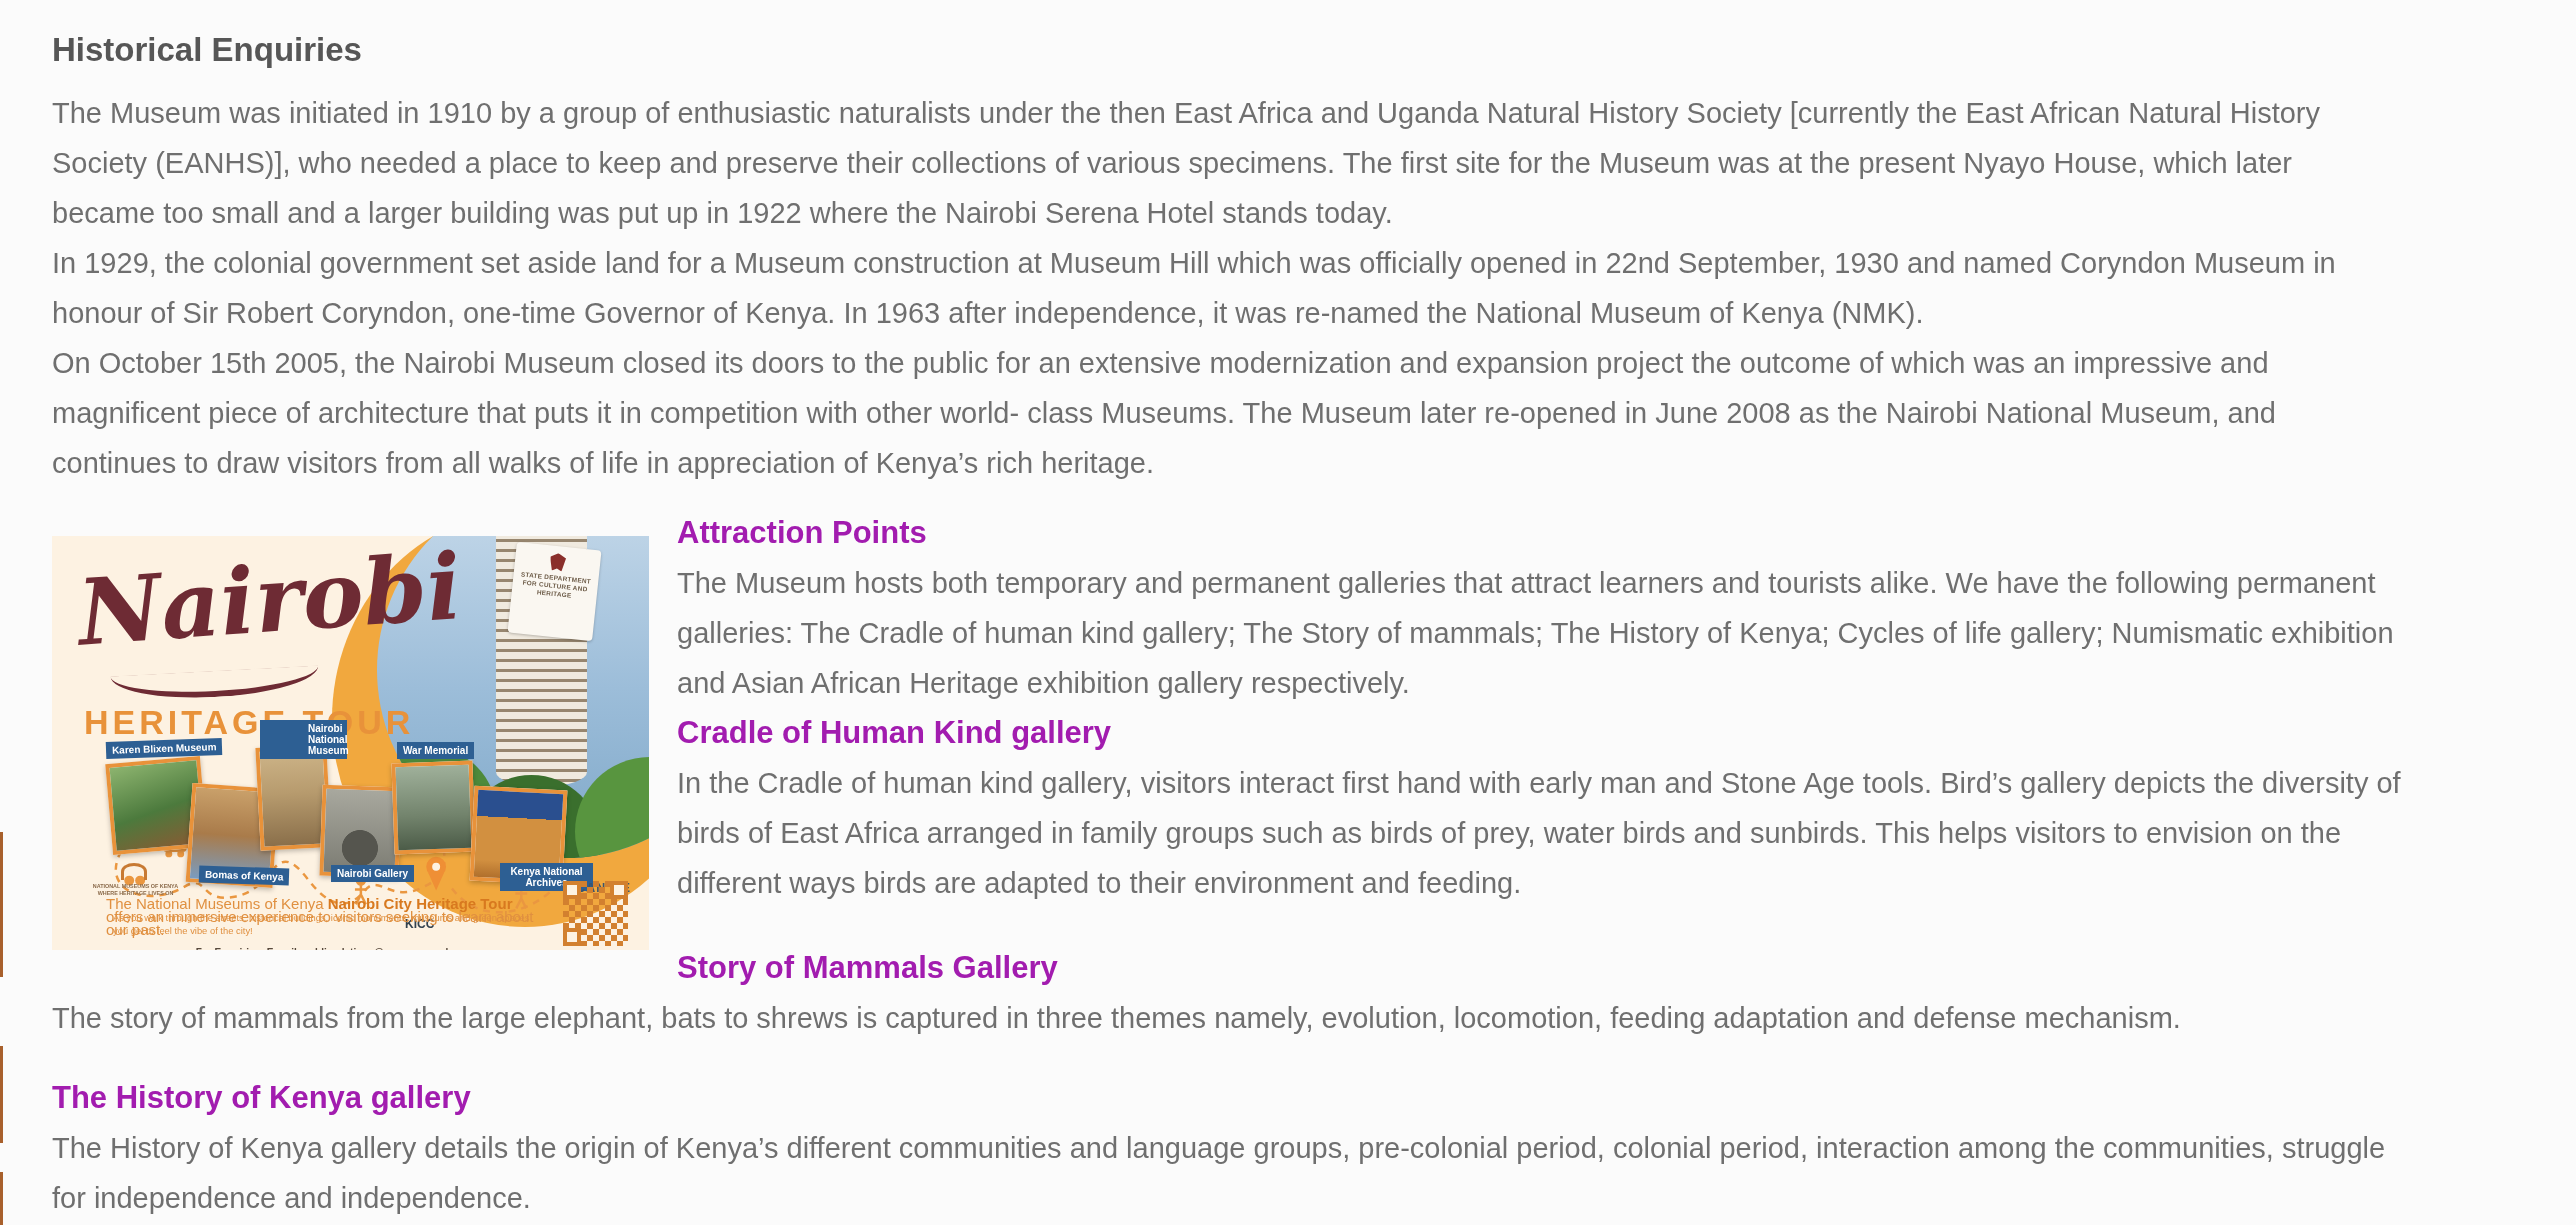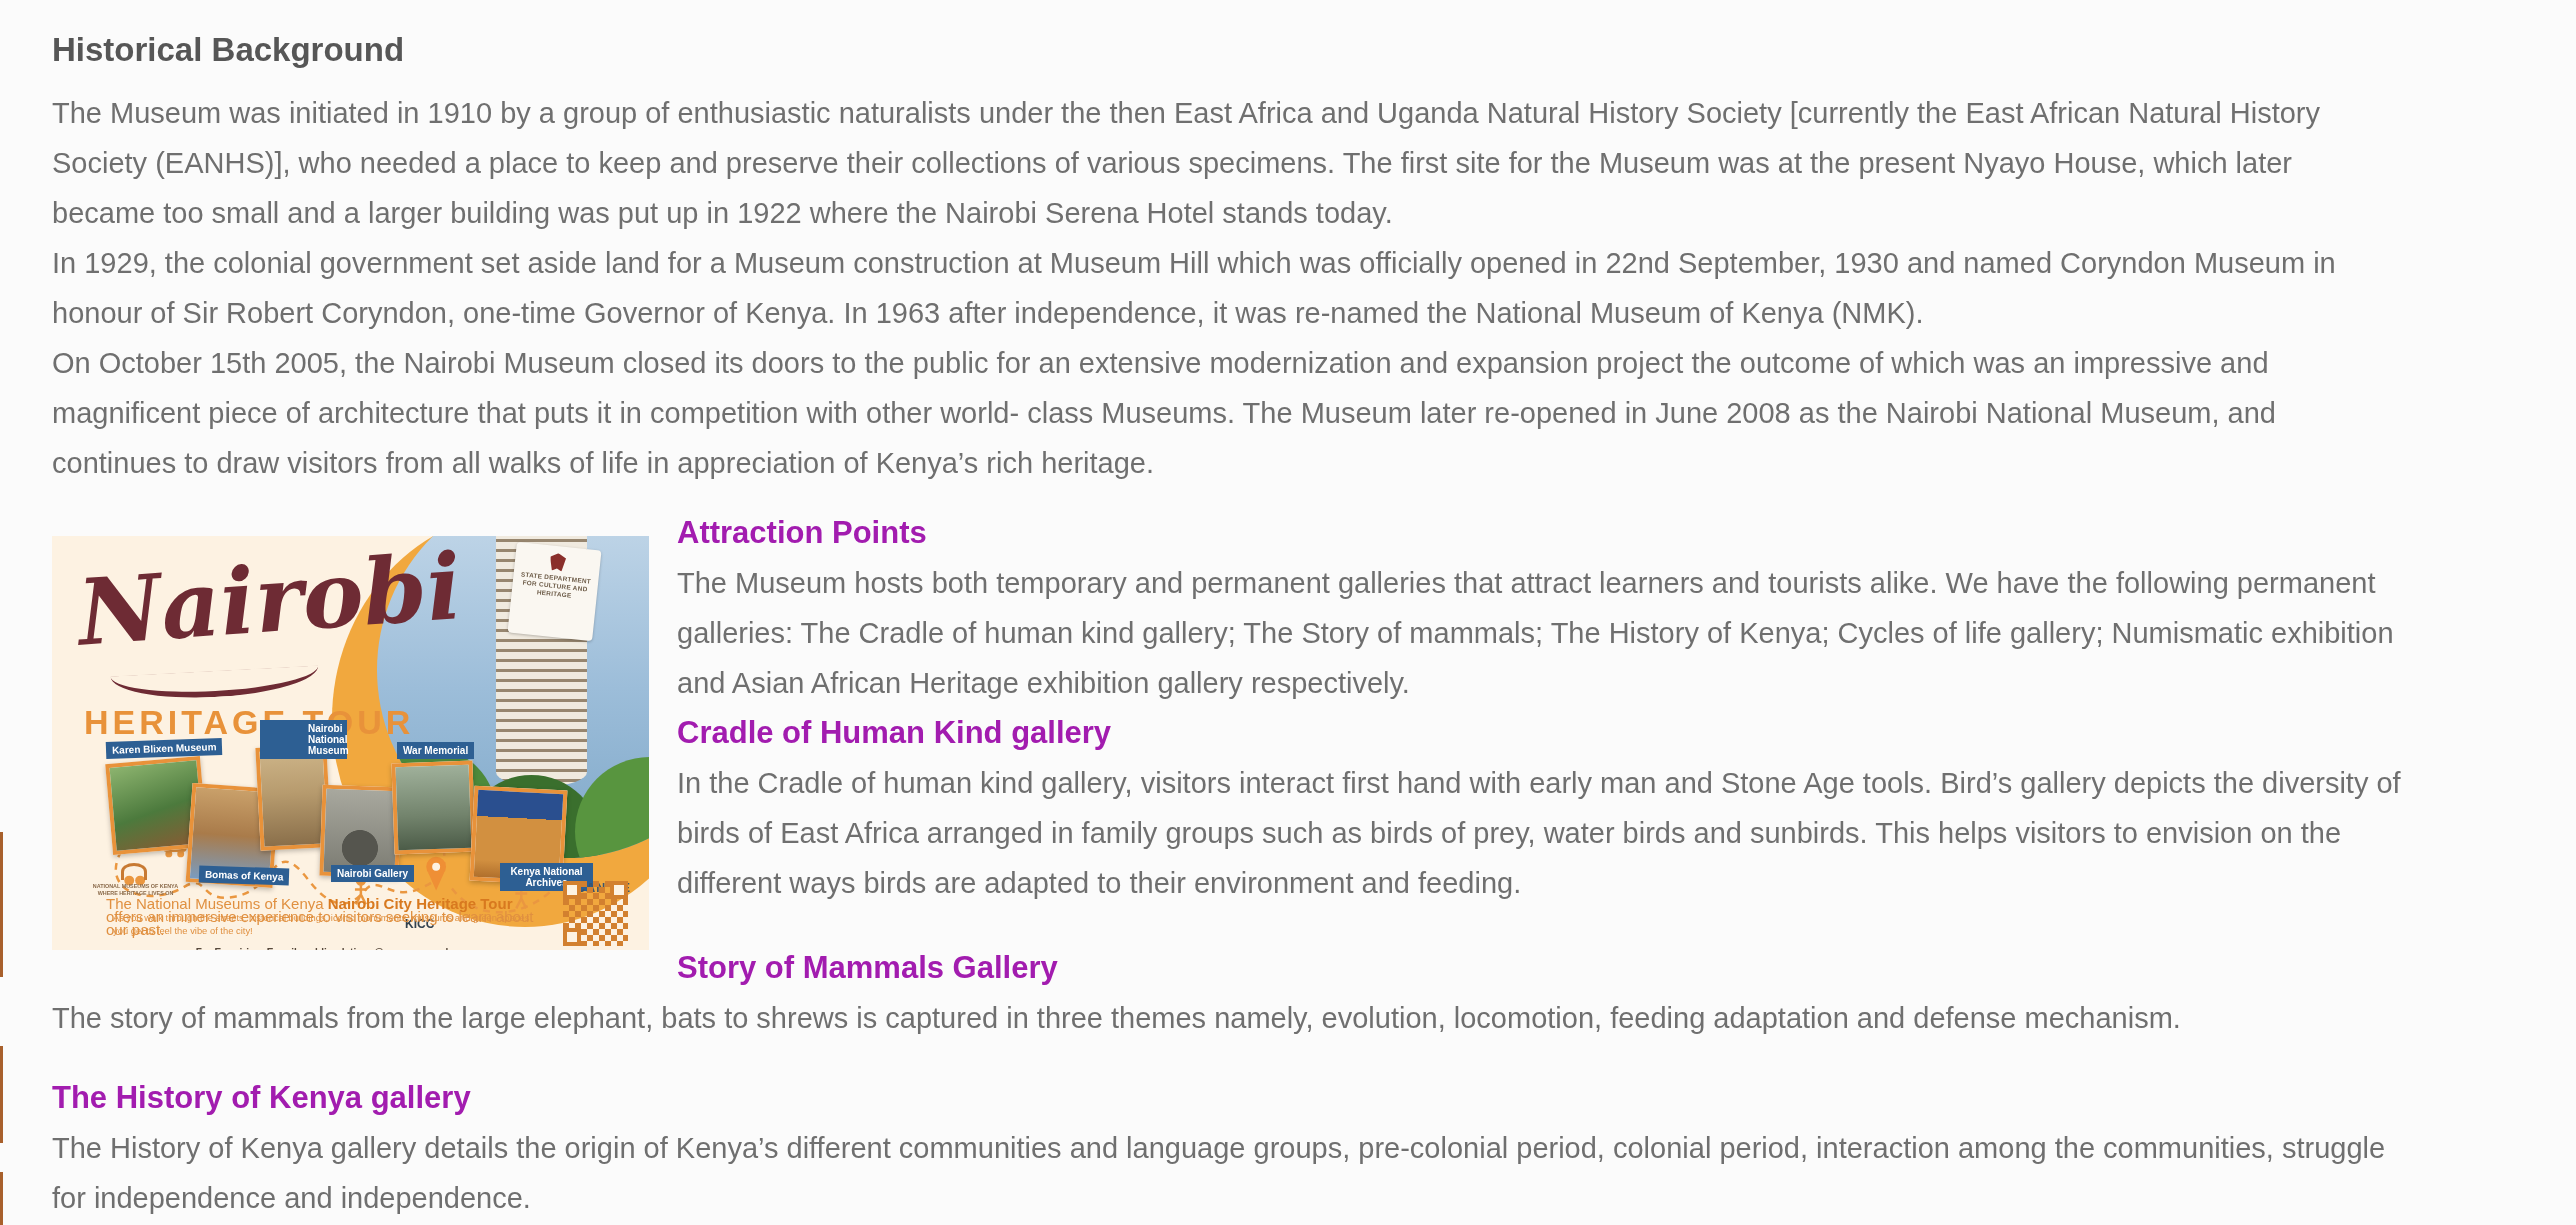--- a/index.html
+++ b/index.html
@@ -114,21 +114,21 @@
 <body>
 
 <div class="page">
 
   <div class="edge-bar b1"></div>
   <div class="edge-bar b2"></div>
   <div class="edge-bar b3"></div>
 
   <div class="content">
 
-    <h1 class="main-heading">Historical Background</h1>
+    <h1 class="main-heading">Historical Enquiries</h1>
     <p class="body-text">The Museum was initiated in 1910 by a group of enthusiastic naturalists under the then East Africa and Uganda Natural History Society [currently the East African Natural History Society (EANHS)], who needed a place to keep and preserve their collections of various specimens. The first site for the Museum was at the present Nyayo House, which later became too small and a larger building was put up in 1922 where the Nairobi Serena Hotel stands today.</p>
     <p class="body-text">In 1929, the colonial government set aside land for a Museum construction at Museum Hill which was officially opened in 22nd September, 1930 and named Coryndon Museum in honour of Sir Robert Coryndon, one-time Governor of Kenya. In 1963 after independence, it was re-named the National Museum of Kenya (NMK).</p>
     <p class="body-text">On October 15th 2005, the Nairobi Museum closed its doors to the public for an extensive modernization and expansion project the outcome of which was an impressive and magnificent piece of architecture that puts it in competition with other world- class Museums. The Museum later re-opened in June 2008 as the Nairobi National Museum, and continues to draw visitors from all walks of life in appreciation of Kenya’s rich heritage.</p>
 
     <div class="media-block">
 
       <div class="poster">
         <div class="crescent"></div>
         <div class="photo-circle">
           <div class="tower"></div>

